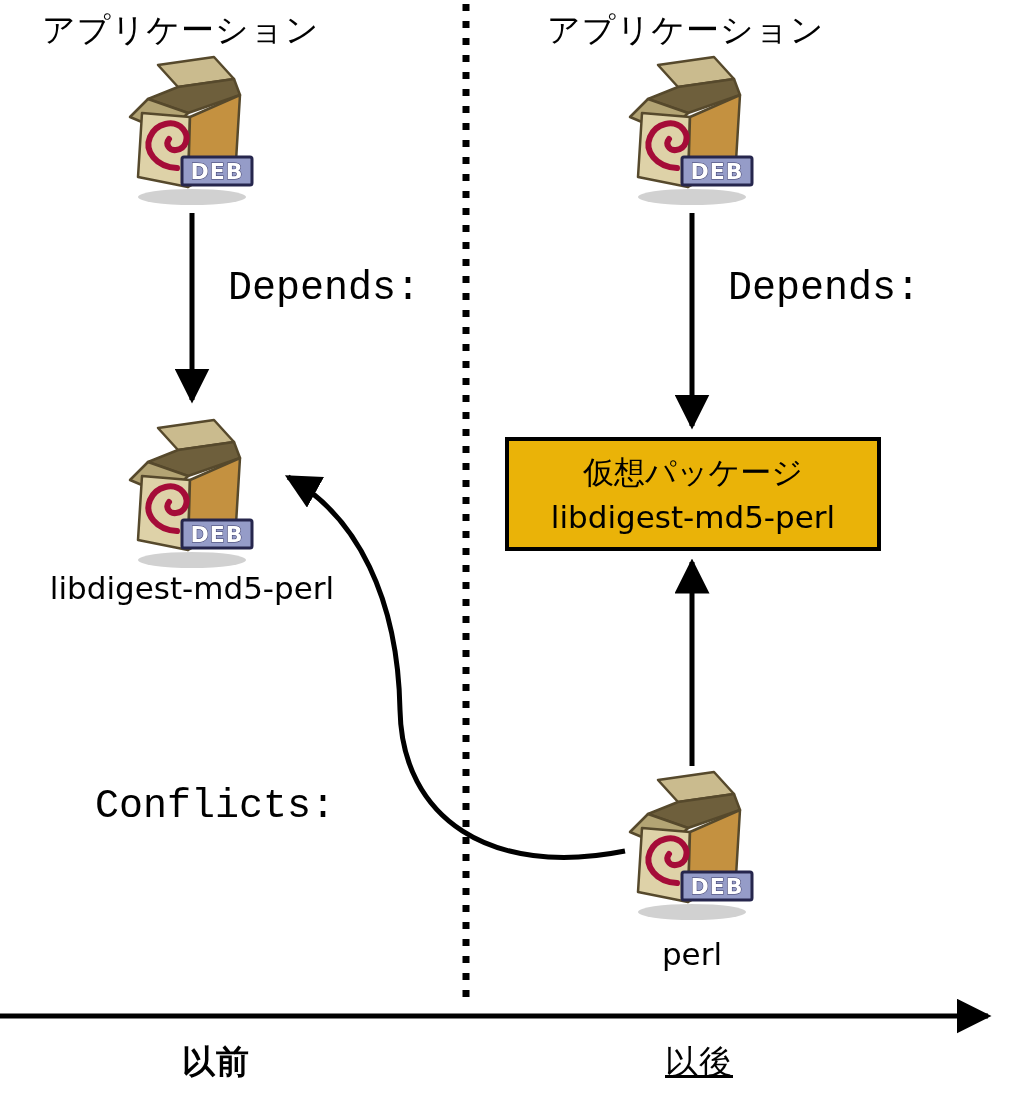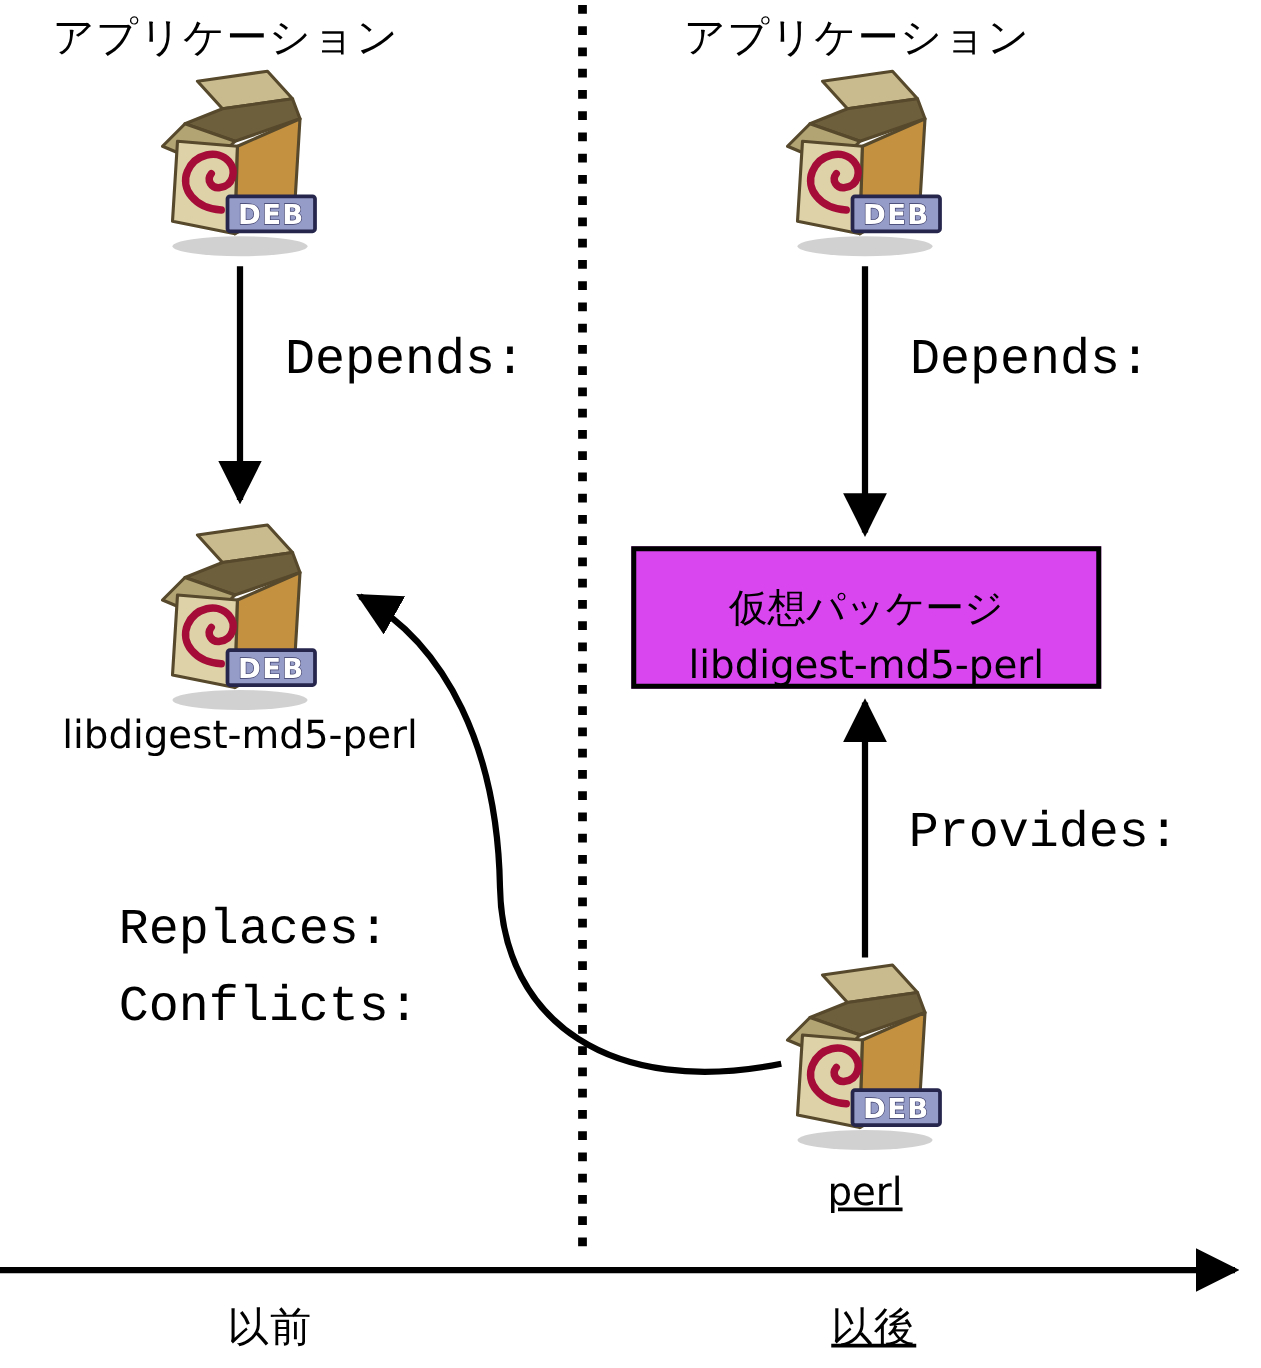--- a/index.html
+++ b/index.html
@@ -28,22 +28,22 @@
   .centered { text-align: center; white-space: nowrap; }
   .vbox {
     position: absolute;
     left: 505px;
     top: 437px;
     width: 376px;
     height: 114px;
     border: 4px solid #000;
     box-sizing: border-box;
     text-align: center;
-    padding-top: 24px;
-    background: #d946ef;
+    padding-top: 9px;
+    background: #eab308;
   }
   .vbox .bline { font-size: 31px; line-height: 1.45; white-space: nowrap; }
   .icon { position: absolute; }
 </style>
 </head>
 <body>
 
 <div class="canvas">
 
   <svg class="layer" width="1009" height="1094" viewBox="0 0 1009 1094">
@@ -87,42 +87,40 @@
   </svg>
 
   <div class="abs mono" style="left:228px; top:266px;">Depends:</div>
 
   <svg class="icon" style="left:122px; top:418px;" width="140" height="155">
     <use href="#deb-box" xlink:href="#deb-box"></use>
   </svg>
 
   <div class="abs pkgname centered" style="left:0px; top:570px; width:384px;">libdigest-md5-perl</div>
 
-  <div class="abs mono" style="left:95px; top:722px;">Replaces:</div>
 
   <div class="abs mono" style="left:95px; top:784px;">Conflicts:</div>
 
-  <div class="abs jp" style="left:182px; top:1040px;">以前</div>
+  <div class="abs jp" style="left:182px; top:1040px;font-weight:bold;">以前</div>
 
   <div class="abs jp" style="left:547px; top:8px;">アプリケーション</div>
 
   <svg class="icon" style="left:622px; top:55px;" width="140" height="155">
     <use href="#deb-box" xlink:href="#deb-box"></use>
   </svg>
 
   <div class="abs mono" style="left:728px; top:266px;">Depends:</div>
 
   <div class="vbox">
     <div class="bline">仮想パッケージ</div>
     <div class="bline">libdigest-md5-perl</div>
   </div>
 
-  <div class="abs mono" style="left:727px; top:645px;">Provides:</div>
 
   <svg class="icon" style="left:622px; top:770px;" width="140" height="155">
     <use href="#deb-box" xlink:href="#deb-box"></use>
   </svg>
 
-  <div class="abs pkgname centered" style="left:542px; top:936px; width:300px;text-decoration:underline;">perl</div>
+  <div class="abs pkgname centered" style="left:542px; top:936px; width:300px;">perl</div>
 
   <div class="abs jp" style="left:665px; top:1040px;text-decoration:underline;">以後</div>
 
 </div>
 
 </body></html>

